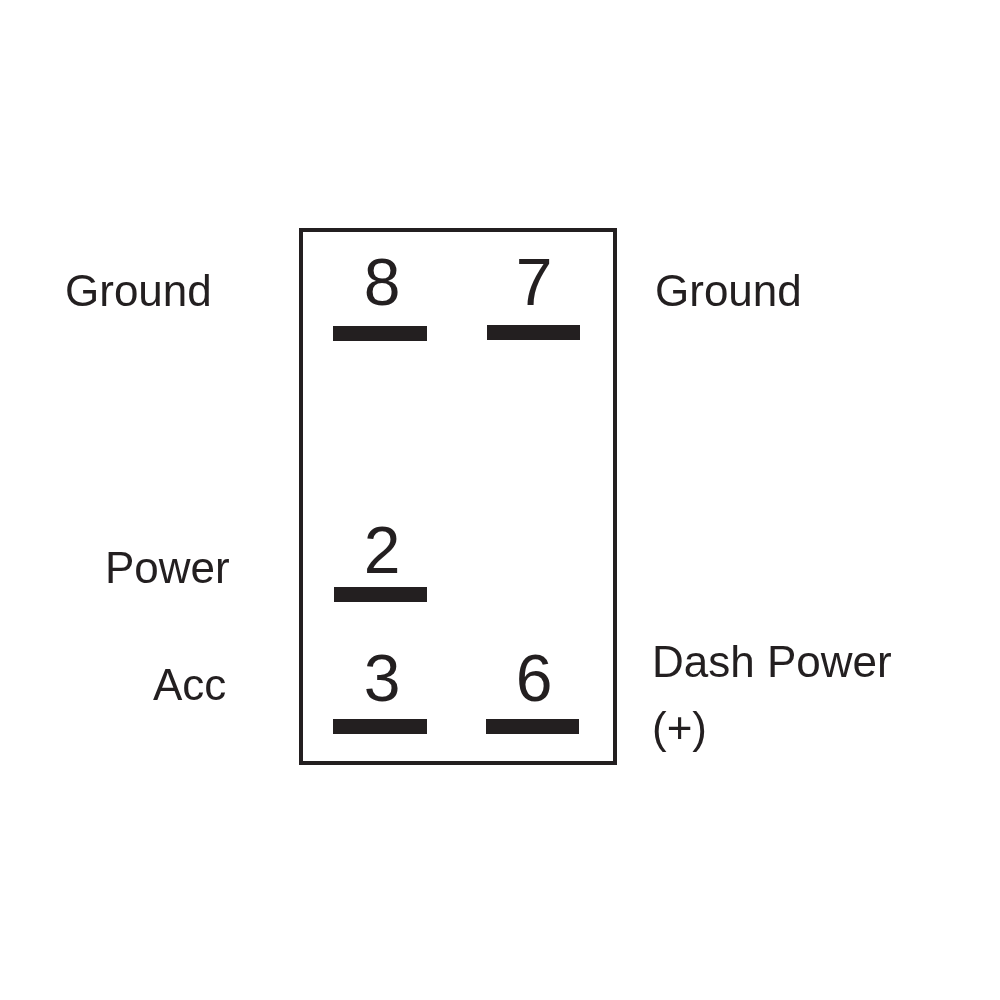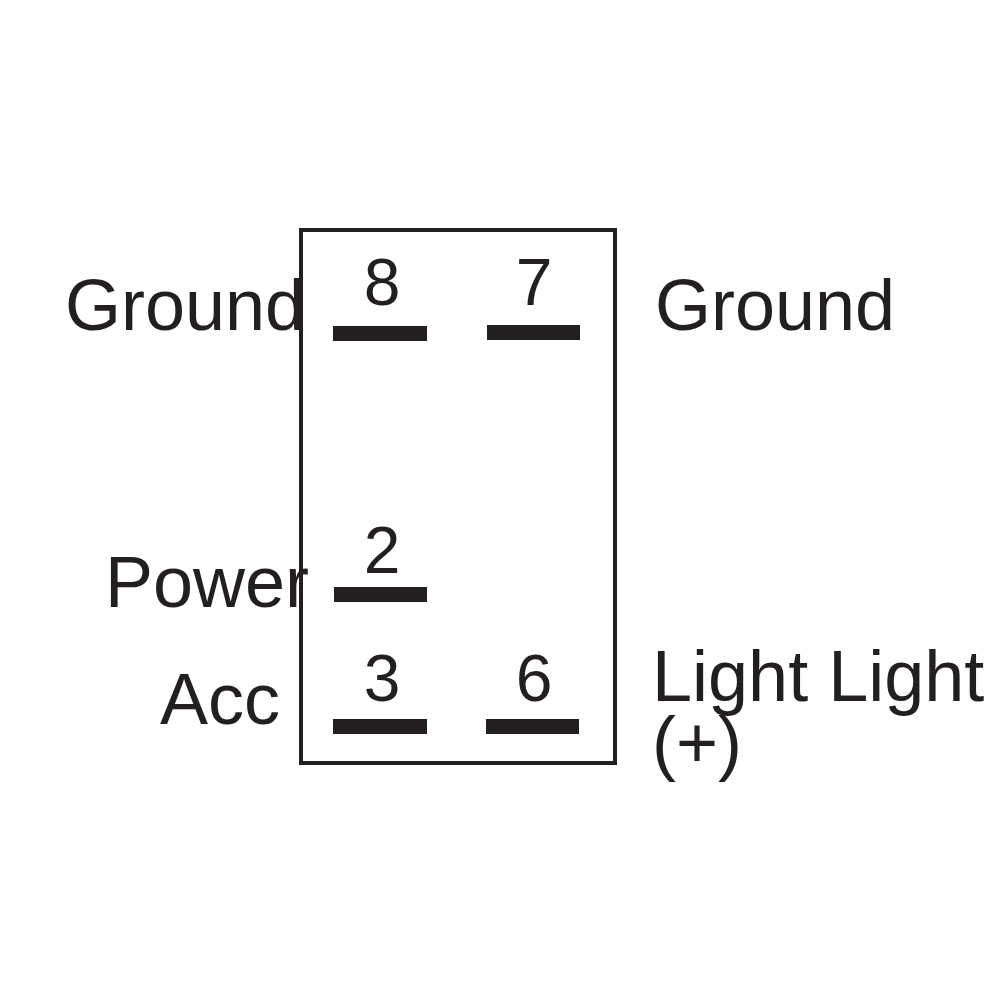--- a/index.html
+++ b/index.html
@@ -21,21 +21,21 @@
     left: 299px;
     top: 228px;
     width: 318px;
     height: 537px;
     box-sizing: border-box;
     border: 4px solid #231f20;
     background: #ffffff;
   }
   .side-label {
     position: absolute;
-    font-size: 72px;
+    font-size: 44px;
     line-height: 1;
     white-space: nowrap;
     color: #231f20;
   }
   .terminal-number {
     position: absolute;
     width: 120px;
     font-size: 66px;
     line-height: 1;
     text-align: center;
@@ -43,21 +43,21 @@
   }
   .terminal-blade {
     position: absolute;
     height: 15px;
     background: #231f20;
   }
   
   .lbl-ground-left  { left: 65px;  top: 269px; }
   .lbl-ground-right { left: 655px; top: 269px; }
   .lbl-power        { left: 105px; top: 546px; }
-  .lbl-acc          { left: 160px; top: 663px; text-align: center; }
+  .lbl-acc          { left: 153px; top: 663px; text-align: center; }
   .lbl-dash-light   { left: 652px; top: 640px; }
   .lbl-dash-light-polarity { left: 652px; top: 706px; }
   
   .num-8 { left: 322px; top: 249px; }
   .num-7 { left: 474px; top: 249px; }
   .num-2 { left: 322px; top: 517px; }
   .num-3 { left: 322px; top: 645px; }
   .num-6 { left: 474px; top: 645px; }
   
   .bar-8 { left: 333px; top: 326px; width: 94px; }
@@ -71,21 +71,21 @@
 
 <div class="canvas">
 
   <div class="switch-outline"></div>
 
   <div class="side-label lbl-ground-left">Ground</div>
   <div class="side-label lbl-power">Power</div>
   <div class="side-label lbl-acc">Acc</div>
 
   <div class="side-label lbl-ground-right">Ground</div>
-  <div class="side-label lbl-dash-light">Light Light</div>
+  <div class="side-label lbl-dash-light">Dash Power</div>
   <div class="side-label lbl-dash-light-polarity">(+)</div>
 
   <div class="terminal-number num-8">8</div>
   <div class="terminal-number num-7">7</div>
   <div class="terminal-number num-2">2</div>
   <div class="terminal-number num-3">3</div>
   <div class="terminal-number num-6">6</div>
 
   <div class="terminal-blade bar-8"></div>
   <div class="terminal-blade bar-7"></div>

